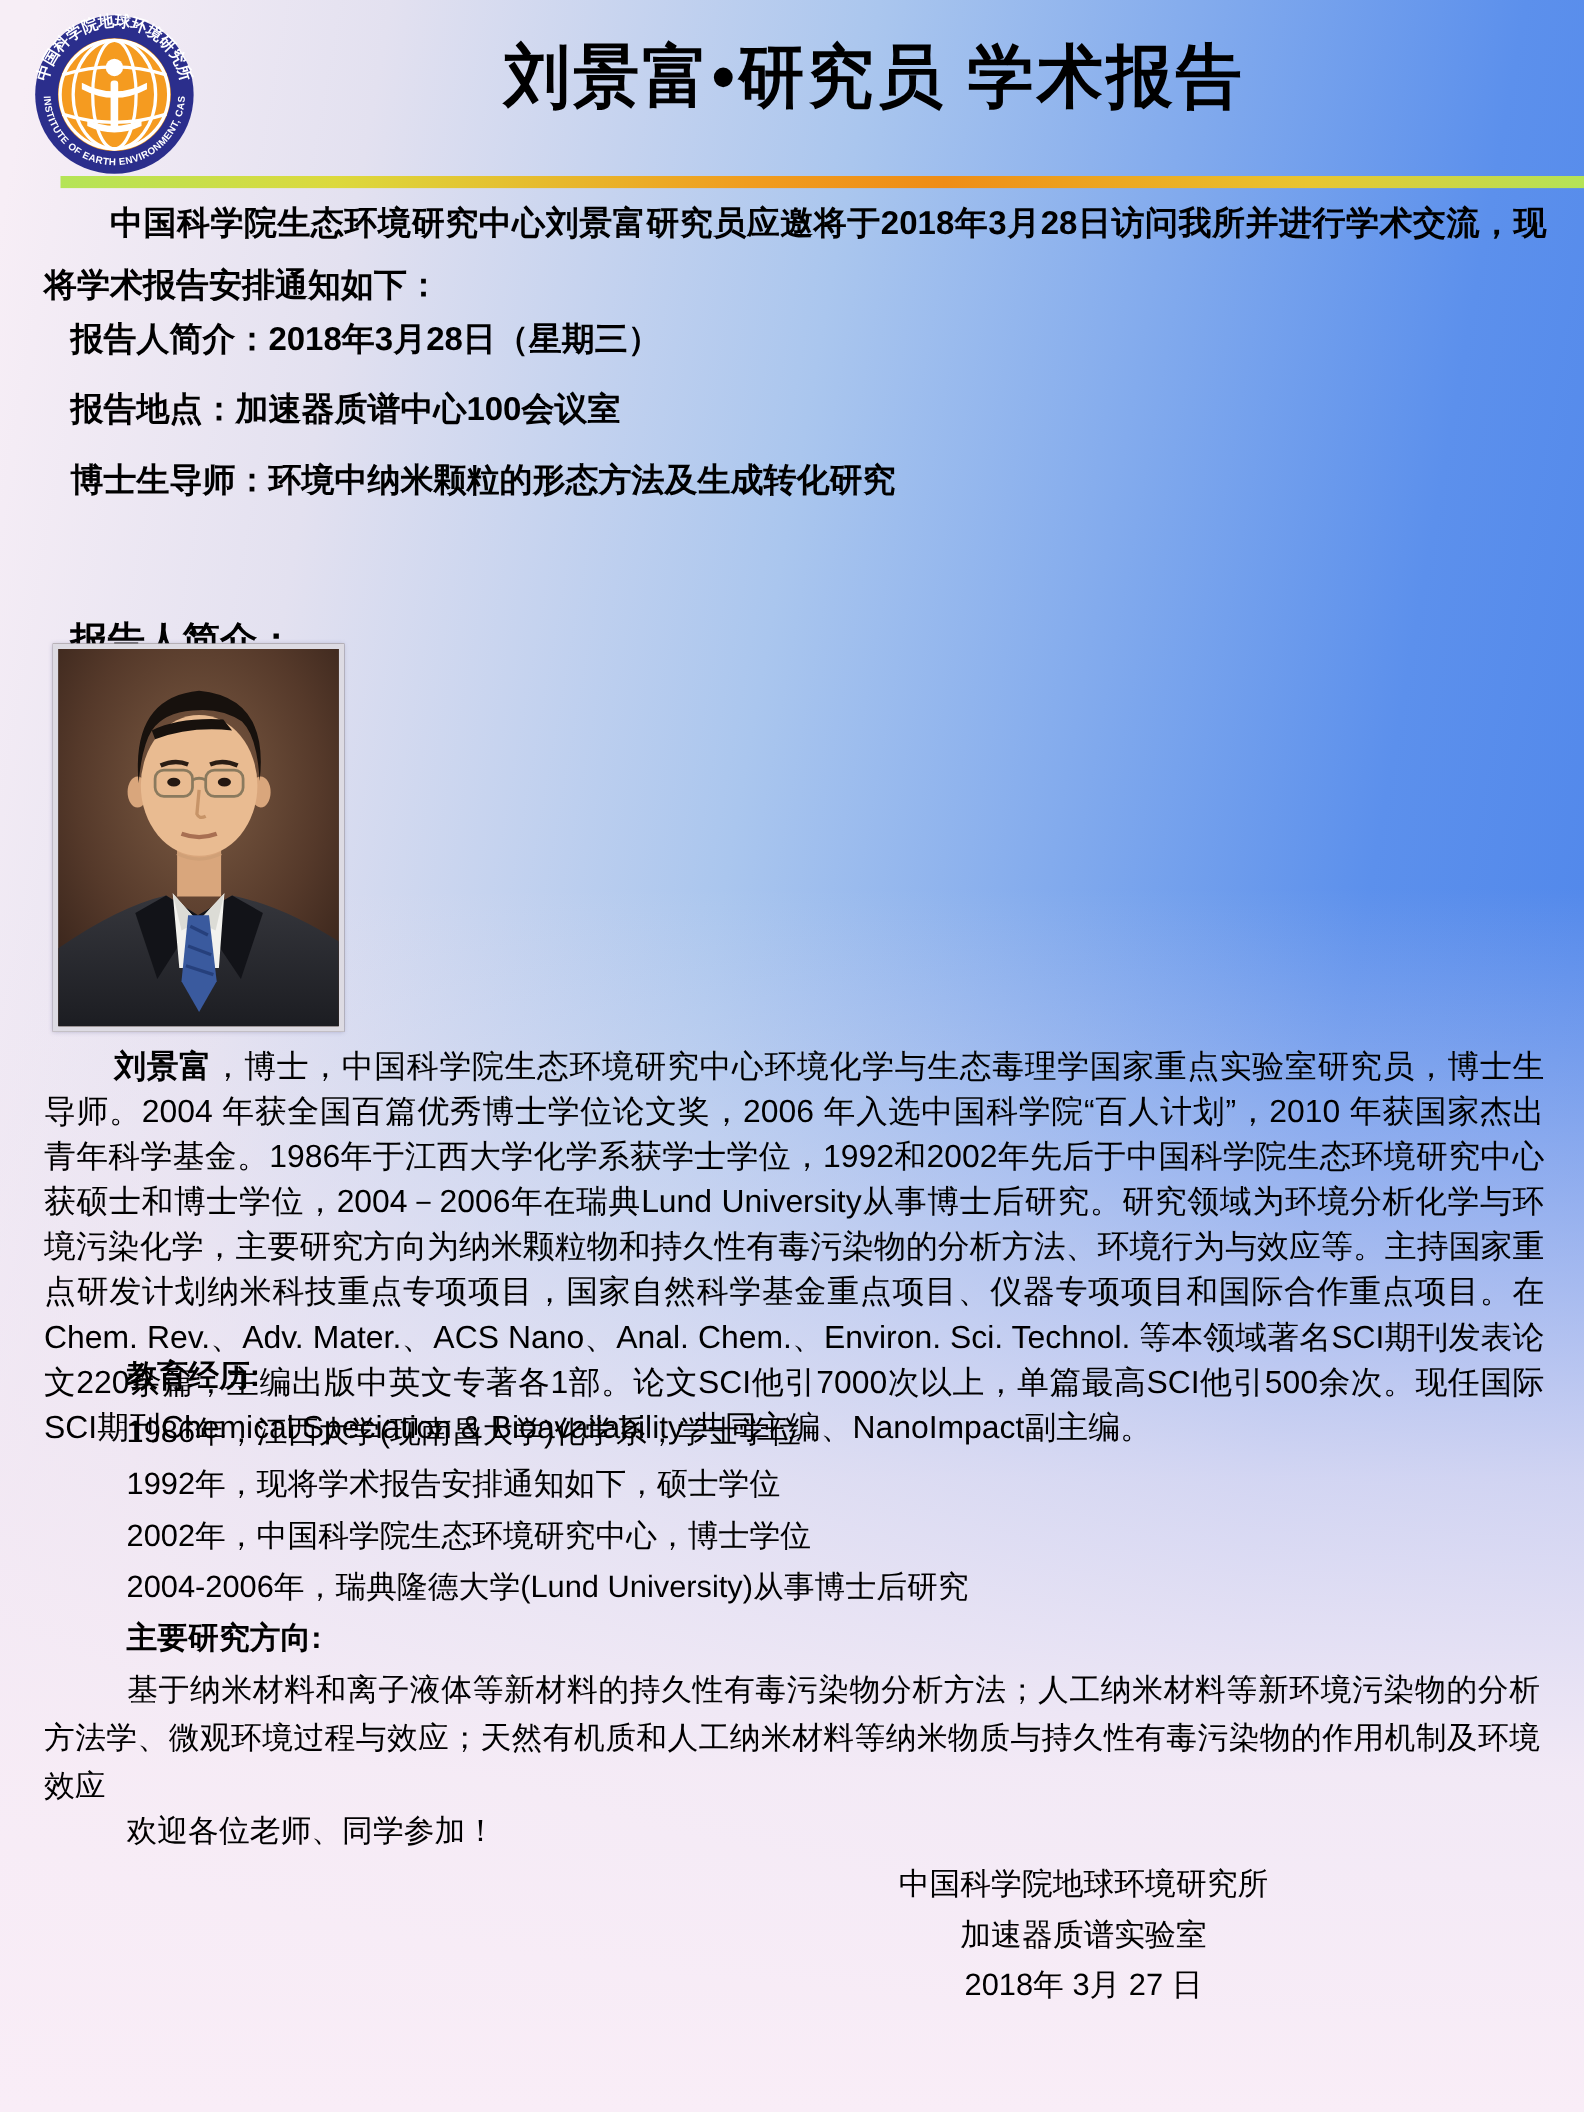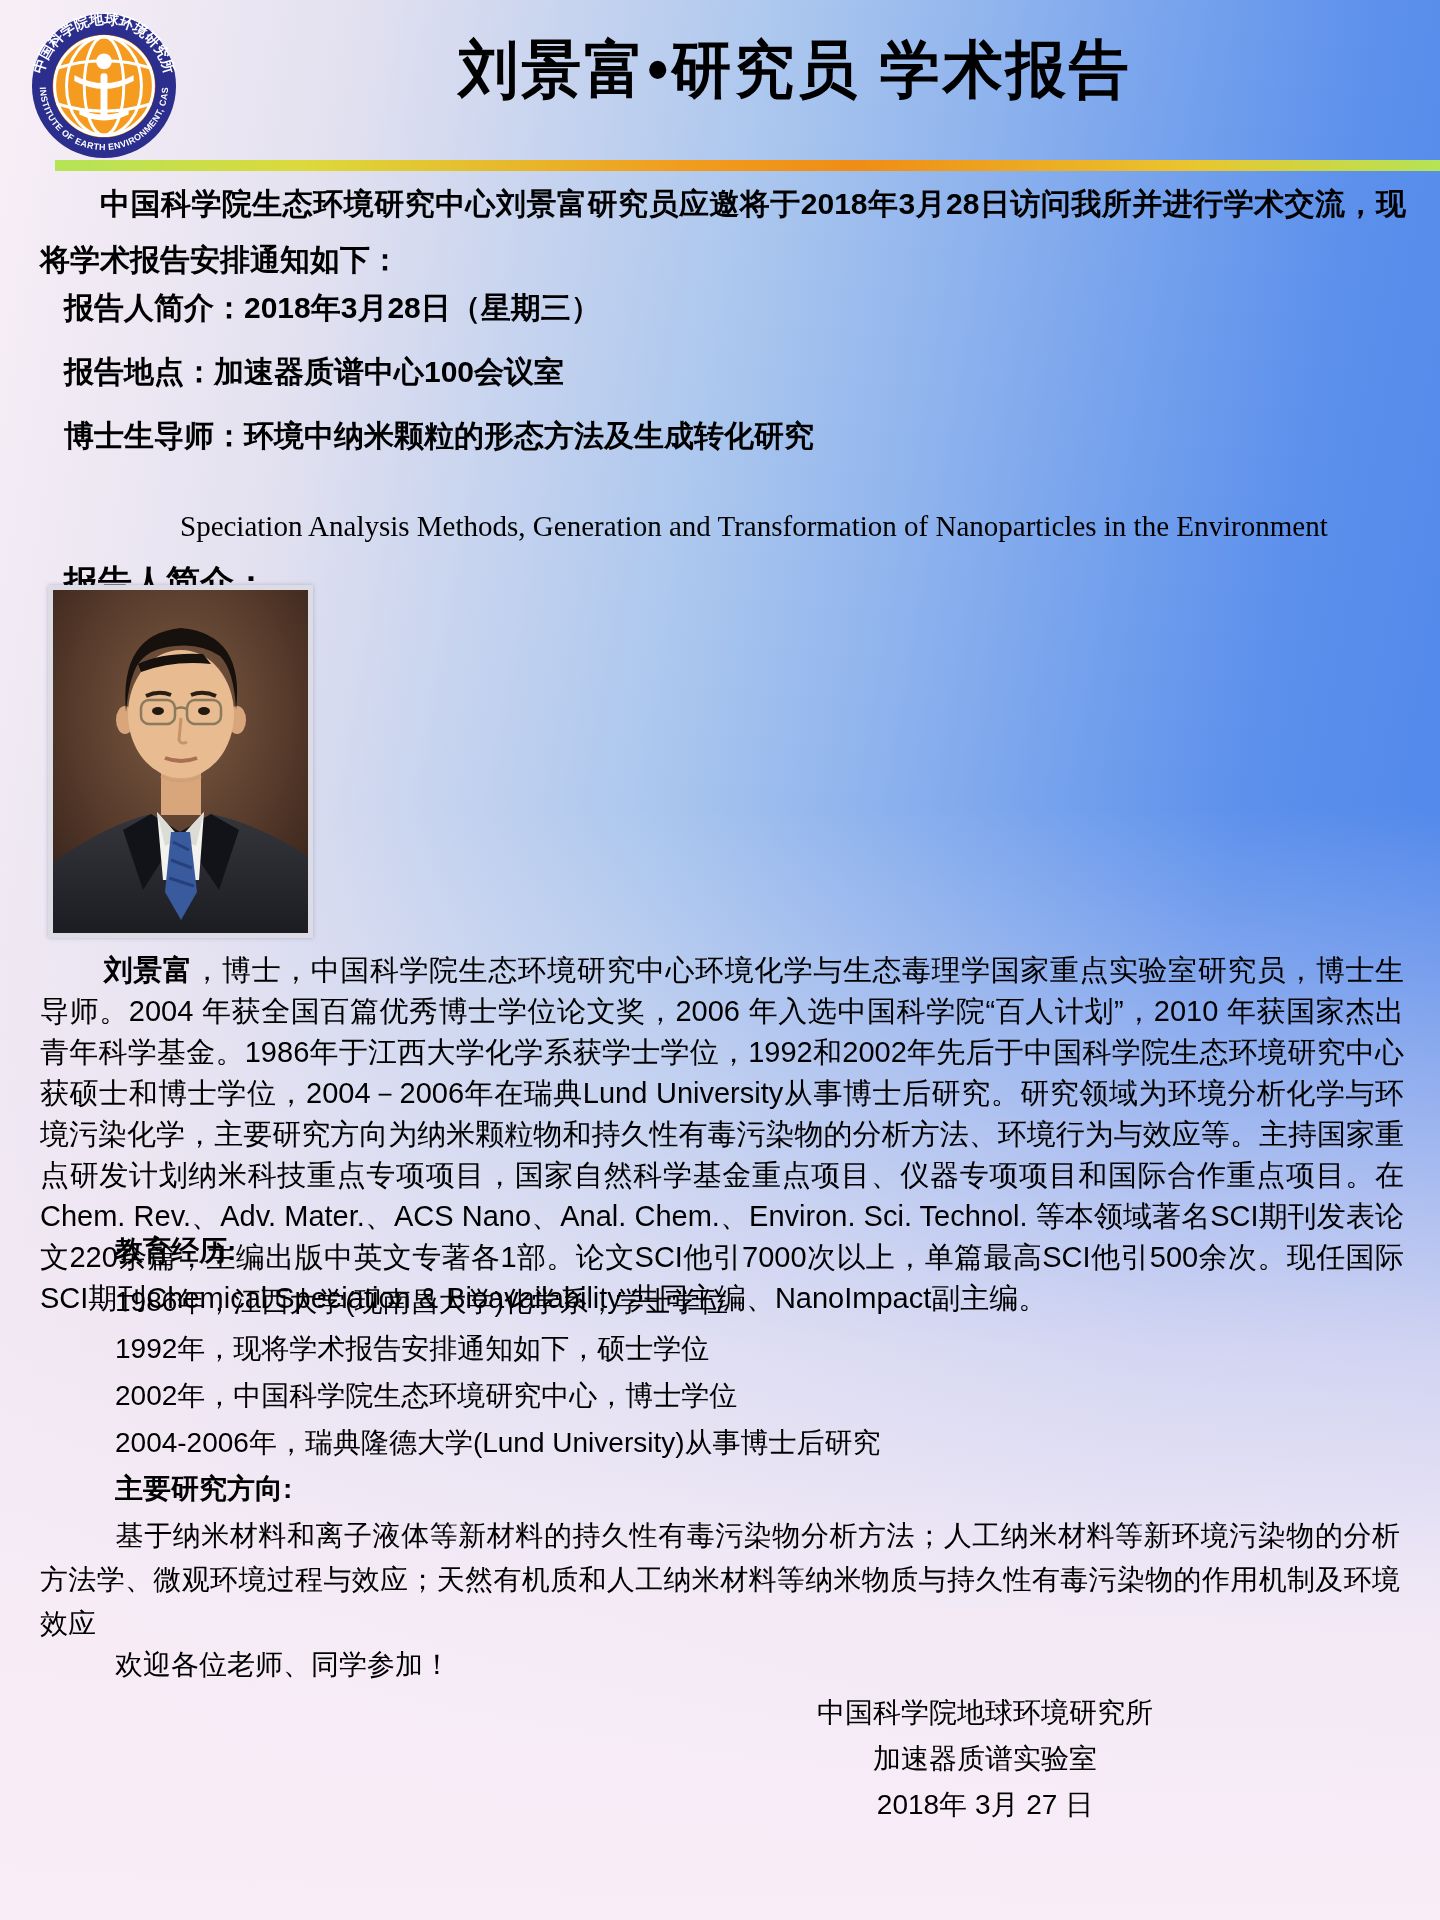--- a/index.html
+++ b/index.html
@@ -131,21 +131,20 @@
   <div class="rule"></div>
 
   <p class="intro">中国科学院生态环境研究中心刘景富研究员应邀将于2018年3月28日访问我所并进行学术交流，现将学术报告安排通知如下：</p>
 
   <div class="details">
     <div class="detail-row"><span>报告人简介：</span><span>2018年3月28日（星期三）</span></div>
     <div class="detail-row"><span>报告地点：</span><span>加速器质谱中心100会议室</span></div>
     <div class="detail-row"><span>博士生导师：</span><span>环境中纳米颗粒的形态方法及生成转化研究</span></div>
   </div>
 
-  <div class="title-en">Speciation Analysis Methods, Generation and Transformation of Nanoparticles in the Environment</div>
 
   <div class="bio-heading">报告人简介：</div>
 
   <div class="photo-frame">
     <svg viewBox="0 0 255 343" width="255" height="343">
       <defs>
         <radialGradient id="pbg" cx="50%" cy="36%" r="80%">
           <stop offset="0%" stop-color="#7c5b43"></stop>
           <stop offset="55%" stop-color="#55392a"></stop>
           <stop offset="100%" stop-color="#2d1c15"></stop>

